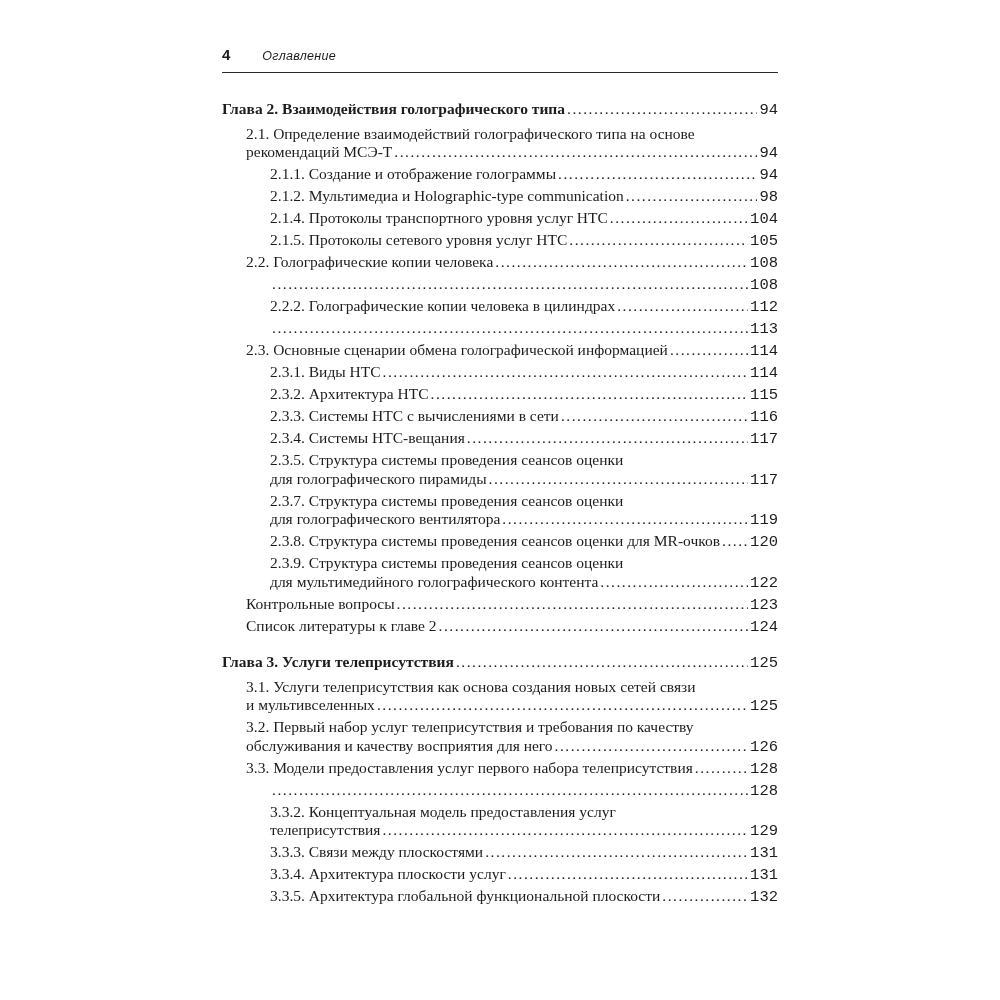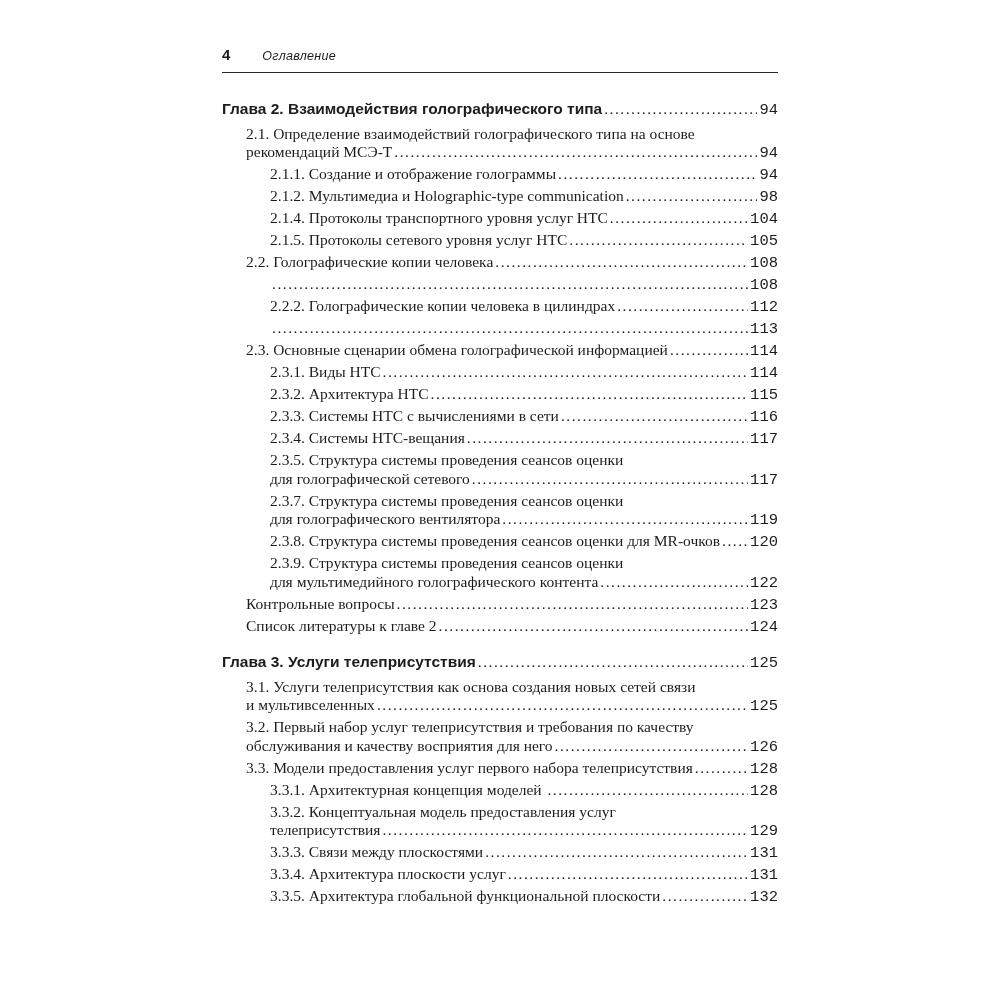--- a/index.html
+++ b/index.html
@@ -75,21 +75,21 @@
     content: "........................................................................................................................................................................................................";
     letter-spacing: 1.5px;
     font-weight: normal;
     font-family: "Liberation Serif", serif;
   }
   .pagenum {
     flex: none;
     font-family: Liberation Mono, monospace;
     font-weight: normal;
   }
-  .entry.l0 .txt { font-family: Liberation Sans, sans-serif; font-weight: bold; text-align: center; }
+  .entry.l0 .txt { font-family: Liberation Serif, serif; font-weight: bold; text-align: center; }
 </style>
 </head>
 <body>
 
 <div class="page">
   <div class="content">
 
     <div class="header-row">
       <span class="folio">4</span>
       <span class="running-head">Оглавление</span>
@@ -197,21 +197,21 @@
         <div class="entry l2">
           <div class="line lastline">
             <span class="txt">2.3.4. Системы HTC-вещания</span>
             <span class="dots"></span>
             <span class="pagenum">117</span>
           </div>
         </div>
         <div class="entry l2">
           <div class="line">2.3.5. Структура системы проведения сеансов оценки</div>
           <div class="line lastline">
-            <span class="txt">для голографической сетевого</span>
+            <span class="txt">для голографического пирамиды</span>
             <span class="dots"></span>
             <span class="pagenum">117</span>
           </div>
         </div>
         <div class="entry l2">
           <div class="line">2.3.7. Структура системы проведения сеансов оценки</div>
           <div class="line lastline">
             <span class="txt">для голографического вентилятора</span>
             <span class="dots"></span>
             <span class="pagenum">119</span>
@@ -271,21 +271,20 @@
         </div>
         <div class="entry l1">
           <div class="line lastline">
             <span class="txt">3.3. Модели предоставления услуг первого набора телеприсутствия</span>
             <span class="dots"></span>
             <span class="pagenum">128</span>
           </div>
         </div>
         <div class="entry l2">
           <div class="line lastline">
-            <span class="txt">3.3.1. Архитектурная концепция моделей </span>
             <span class="dots"></span>
             <span class="pagenum">128</span>
           </div>
         </div>
         <div class="entry l2">
           <div class="line">3.3.2. Концептуальная модель предоставления услуг</div>
           <div class="line lastline">
             <span class="txt">телеприсутствия</span>
             <span class="dots"></span>
             <span class="pagenum">129</span>

